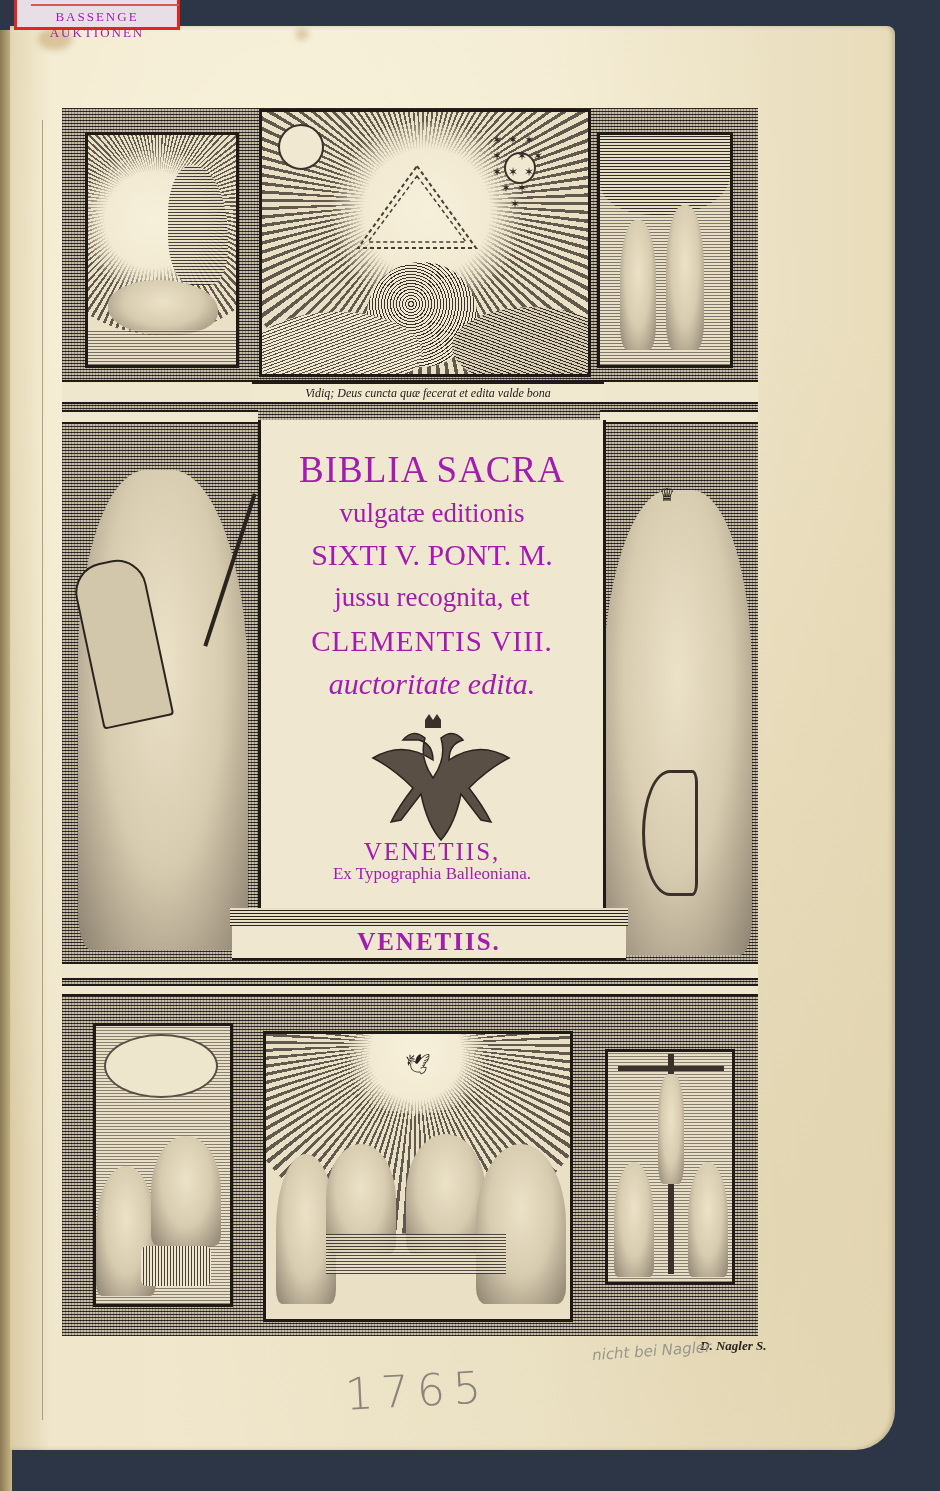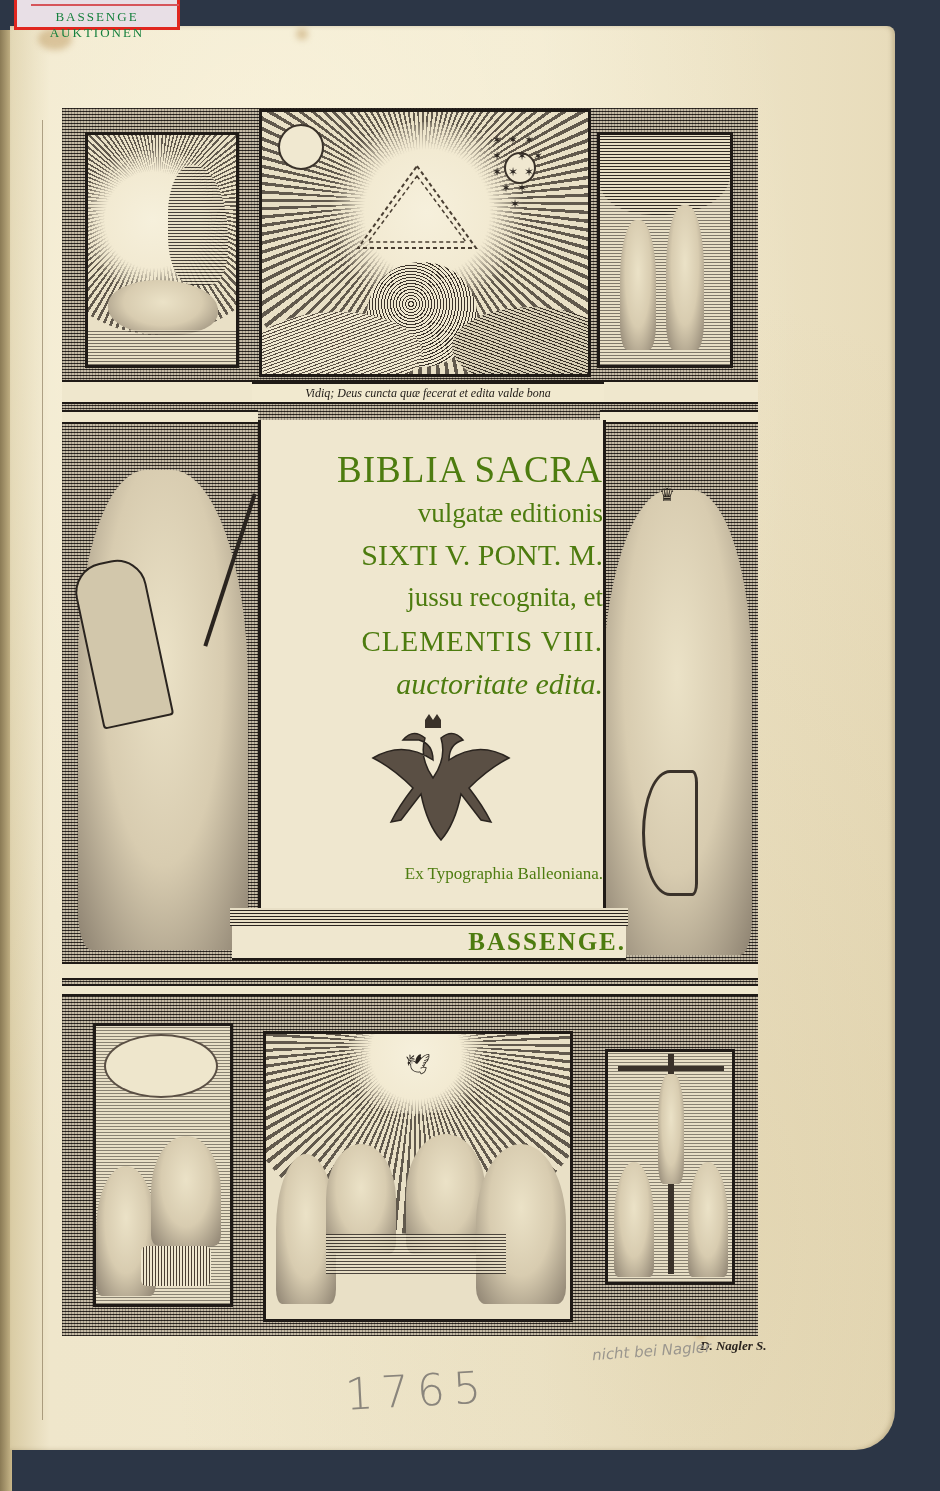--- a/index.html
+++ b/index.html
@@ -12,39 +12,39 @@
       background-image:radial-gradient(ellipse at 30% 20%,rgba(255,250,230,.6),rgba(0,0,0,0) 60%),
                        radial-gradient(ellipse at 80% 85%,rgba(200,180,130,.25),rgba(0,0,0,0) 55%),
                        linear-gradient(90deg,#d9cba3 0px,#efe6cb 40px,#f1e9cf 60%,#e8dcbb 100%);
       border-bottom-right-radius:40px;border-top-right-radius:8px;
       box-shadow:inset -3px 0 4px rgba(120,100,60,.3);}
     .stain{border-radius:50%;background:rgba(170,120,50,.35);filter:blur(3px);}
     .inner-rule{left:42px;top:120px;width:1px;height:1300px;background:rgba(90,70,40,.45);}
     
     .label{left:14px;top:0;width:166px;height:30px;background:#e8dfe6;border:3px solid #e0261f;border-top:none;box-sizing:border-box;}
     .label-line{left:14px;top:4px;width:148px;height:2px;background:#d6555b;}
-    .label-text{left:0;top:9px;width:160px;text-align:center;font-family:"Liberation Serif",serif;font-size:13px;letter-spacing:2px;color:#15803d;}
+    .label-text{left:0;top:9px;width:160px;text-align:center;font-family:"Liberation Serif",serif;font-size:13px;letter-spacing:2px;color:#a21caf;}
     
     .hatch{background-color:#6a6055;
       background-image:repeating-linear-gradient(0deg,rgba(30,25,22,.85) 0 1px,rgba(230,220,195,.55) 1px 3px),
                        repeating-linear-gradient(90deg,rgba(30,25,22,.8) 0 1px,rgba(230,220,195,.4) 1px 3px);}
     .hlines{background-color:#a59a85;
       background-image:repeating-linear-gradient(0deg,#2a241f 0 1px,#e8dfc6 1px 3px);}
     .frame{left:62px;top:108px;width:696px;height:1228px;}
     .panel{background:#e9e0c6;box-shadow:0 0 0 3px #1f1a16;overflow:hidden;}
     .rays{background:repeating-conic-gradient(from 0deg,rgba(40,32,26,.7) 0deg 1.2deg,rgba(238,230,208,0) 1.2deg 3deg);}
     .glow{border-radius:50%;background:radial-gradient(circle,#f6f0dc 0%,#f2ead2 45%,rgba(242,234,210,0) 70%);}
     .caption{left:252px;top:382px;width:352px;height:18px;background:#f1e9cf;border-top:2px solid #1f1a16;border-bottom:2px solid #1f1a16;
       font-style:italic;font-size:12px;line-height:18px;text-align:center;color:#1d1915;white-space:nowrap;overflow:hidden;}
     .strip{background:#efe7cd;border-top:2px solid #1f1a16;border-bottom:2px solid #1f1a16;}
     
     .pedestal{left:258px;top:420px;width:342px;height:490px;background:#efe7cf;border-left:3px solid #1f1a16;border-right:3px solid #1f1a16;}
     .ped-base{left:230px;top:908px;width:398px;height:18px;}
     .plinth{left:232px;top:926px;width:394px;height:32px;background:#efe7cf;border-bottom:2px solid #1f1a16;}
-    .t{position:absolute;left:0;width:100%;text-align:right;color:#4d7c0f;white-space:nowrap;}
+    .t{position:absolute;left:0;width:100%;text-align:center;color:#a21caf;white-space:nowrap;}
     .t1{top:28px;font-size:37px;letter-spacing:1px;}
     .t2{top:78px;font-size:27px;}
     .t3{top:118px;font-size:30px;}
     .t4{top:162px;font-size:27px;}
     .t5{top:205px;font-size:29px;letter-spacing:1px;}
     .t6{top:247px;font-size:30px;font-style:italic;}
     .t7{top:418px;font-size:25px;letter-spacing:2px;}
     .t8{top:444px;font-size:17px;font-family:Liberation Serif, serif;}
     .t9{top:0;font-size:25px;line-height:32px;letter-spacing:2px;font-weight:bold;}
     
@@ -119,25 +119,26 @@
   <div class="t t1">BIBLIA SACRA</div>
   <div class="t t2">vulgatæ editionis</div>
   <div class="t t3">SIXTI V. PONT. M.</div>
   <div class="t t4">jussu recognita, et</div>
   <div class="t t5">CLEMENTIS VIII.</div>
   <div class="t t6">auctoritate edita.</div>
   <svg class="abs" style="left:82px;top:290px;" width="180" height="140">
     <path d="M82 10 l4 -6 l4 6 l4 -6 l4 6 l0 8 l-16 0z" fill="#3a322a"></path>
     <path d="M60 30 q10 -12 22 -2 q-6 20 8 40 q14 -20 8 -40 q12 -10 22 2 q-14 4 -14 20 q30 -20 60 -2 q-20 10 -40 30 q14 18 22 34 l-10 -2 l-20 -26 q-6 30 -20 46 q-14 -16 -20 -46 l-20 26 l-10 2 q8 -16 22 -34 q-20 -20 -40 -30 q30 -18 60 2 q0 -16 -14 -20z" fill="#5a4f44" stroke="#2a241f" stroke-width="1.5"></path>
   </svg>
+  <div class="t t7">VENETIIS,</div>
   <div class="t t8">Ex Typographia Balleoniana.</div>
 </div>
 <div class="abs ped-base hlines"></div>
 <div class="abs plinth">
-  <div class="t t9">BASSENGE.</div>
+  <div class="t t9">VENETIIS.</div>
 </div>
 
 <div class="abs strip" style="left:62px;top:962px;width:696px;height:14px;"></div>
 <div class="abs strip" style="left:62px;top:984px;width:696px;height:8px;"></div>
 
 <div class="abs panel" style="left:96px;top:1026px;width:134px;height:278px;">
   <div class="abs hlines" style="left:0;top:0;width:134px;height:278px;opacity:.5;"></div>
   <div class="abs" style="left:10px;top:10px;width:110px;height:60px;border-radius:50%;background:#eee6cc;box-shadow:0 0 0 2px #5a4f44;"></div>
   <div class="abs figure" style="left:0;top:140px;width:60px;height:130px;border-radius:50% 50% 10% 10%;"></div>
   <div class="abs figure" style="left:55px;top:110px;width:70px;height:110px;border-radius:50% 50% 10% 10%;"></div>

